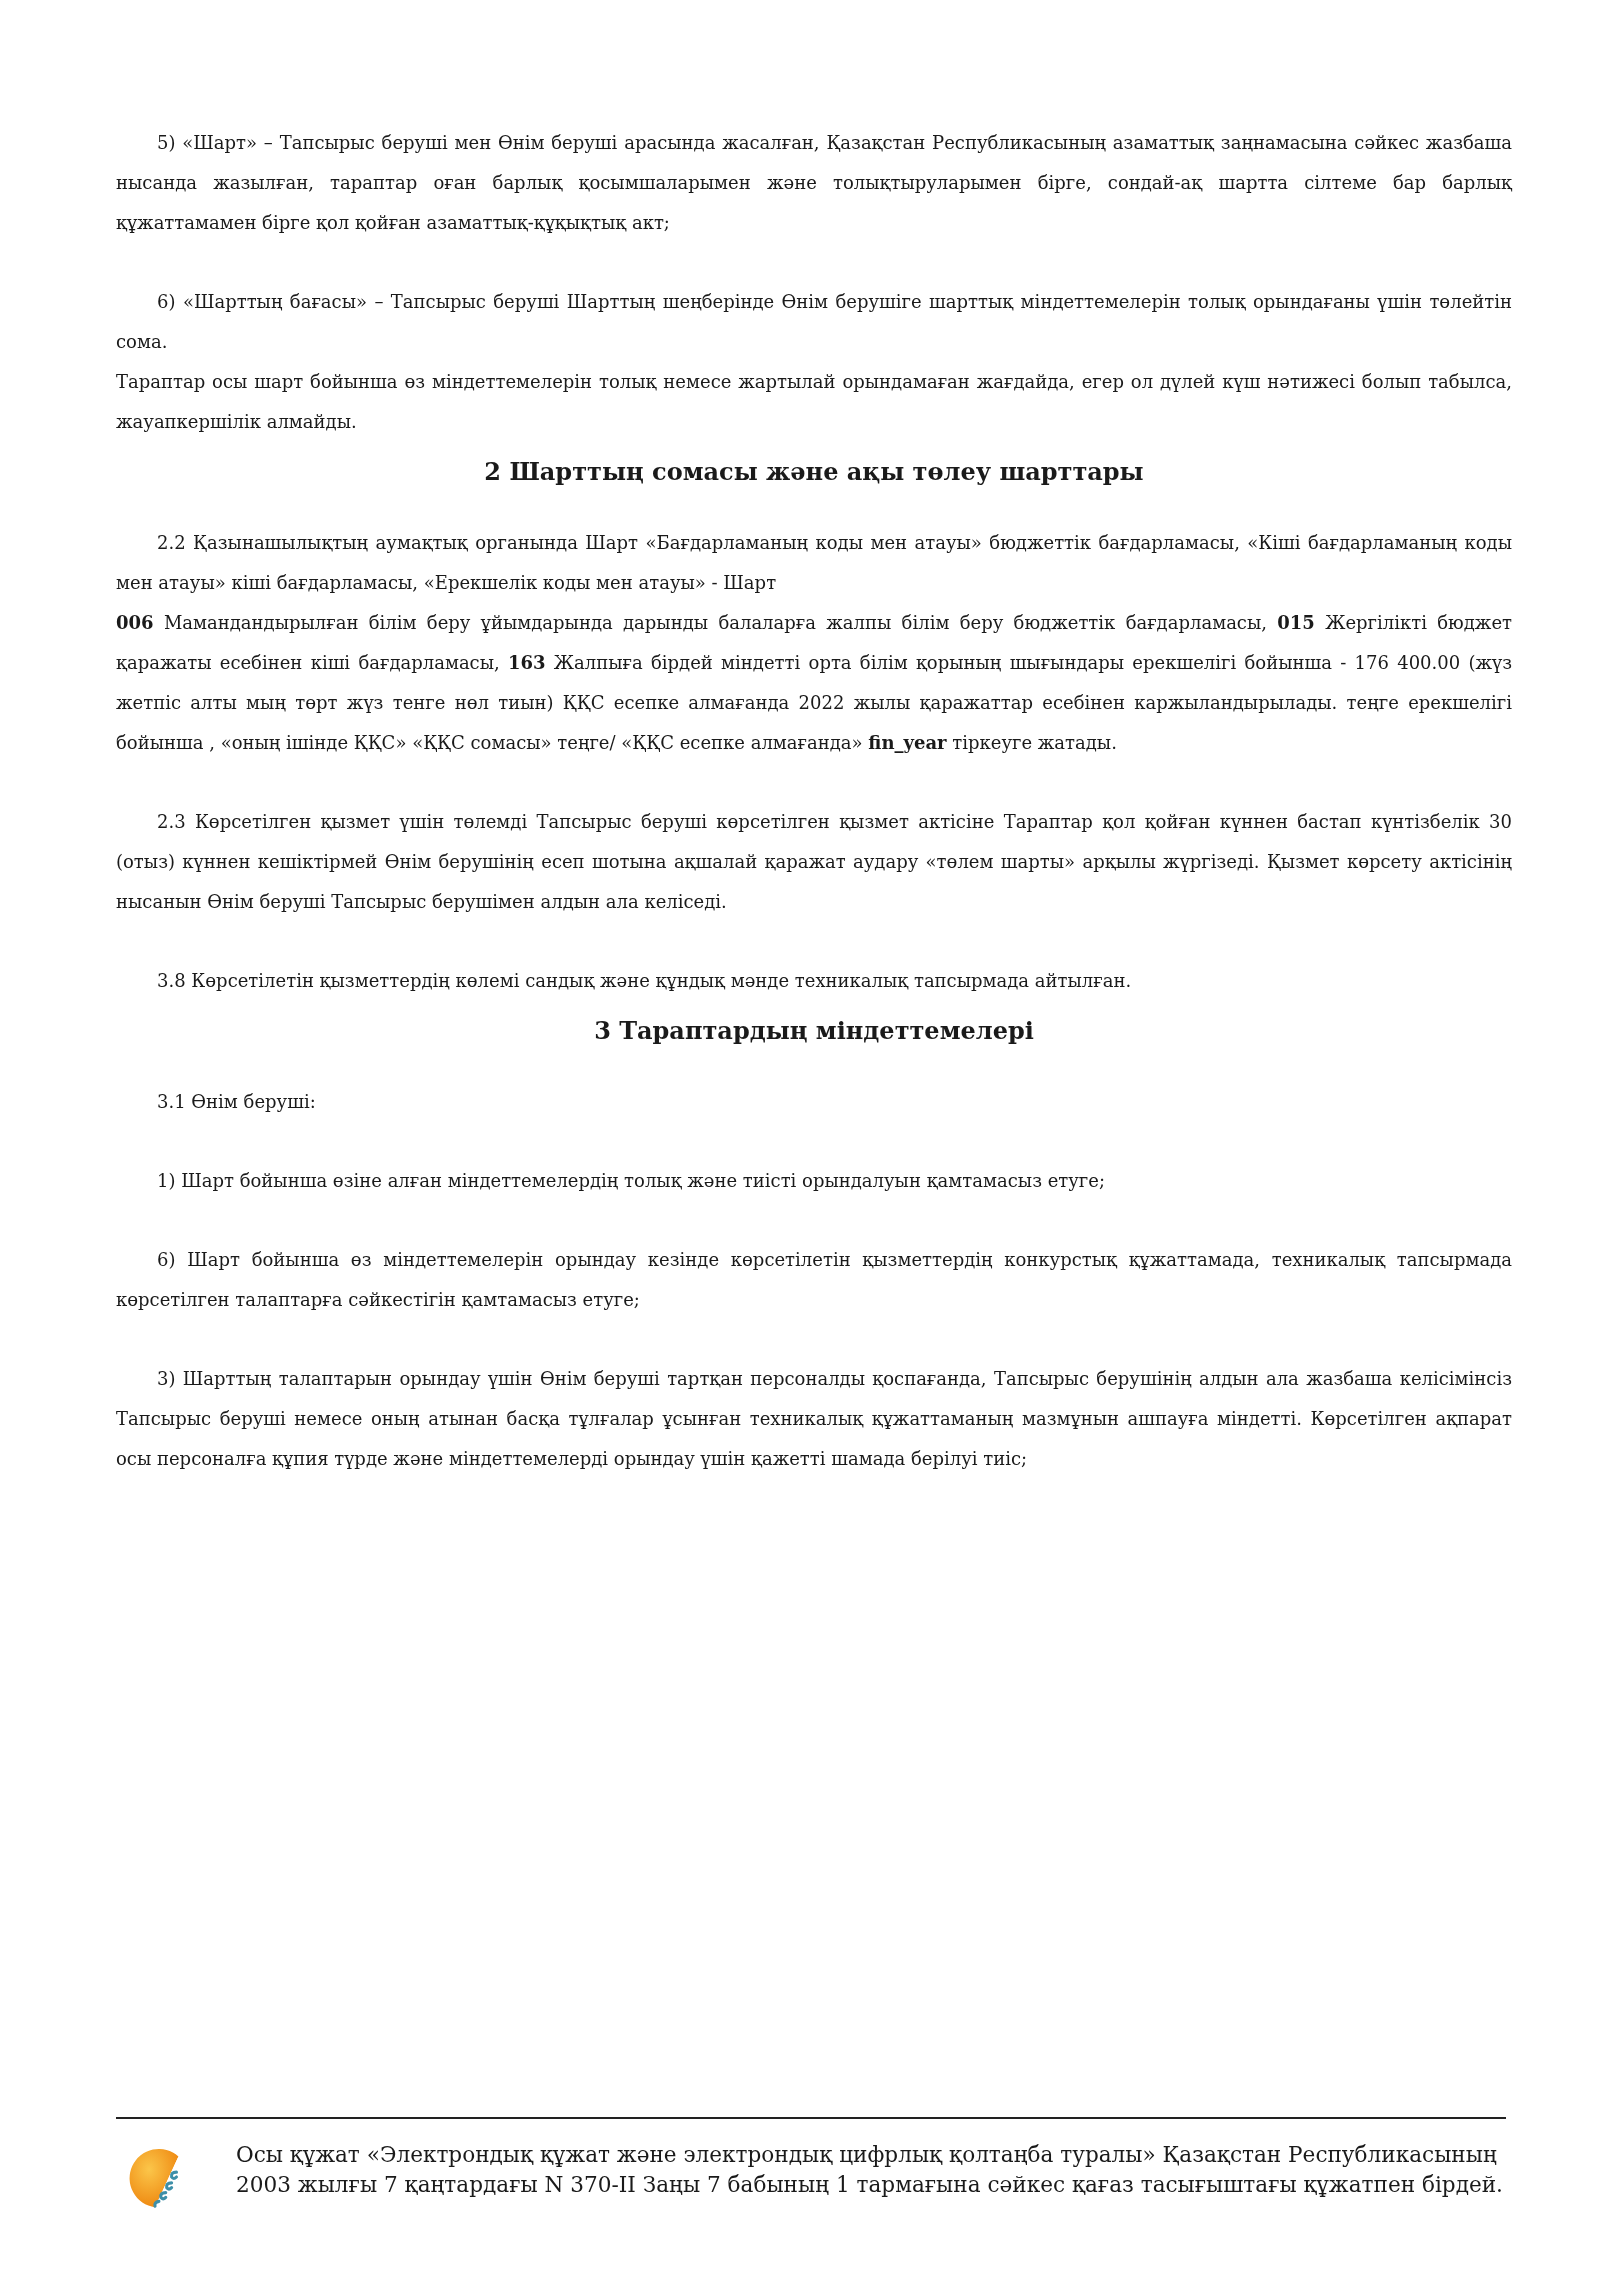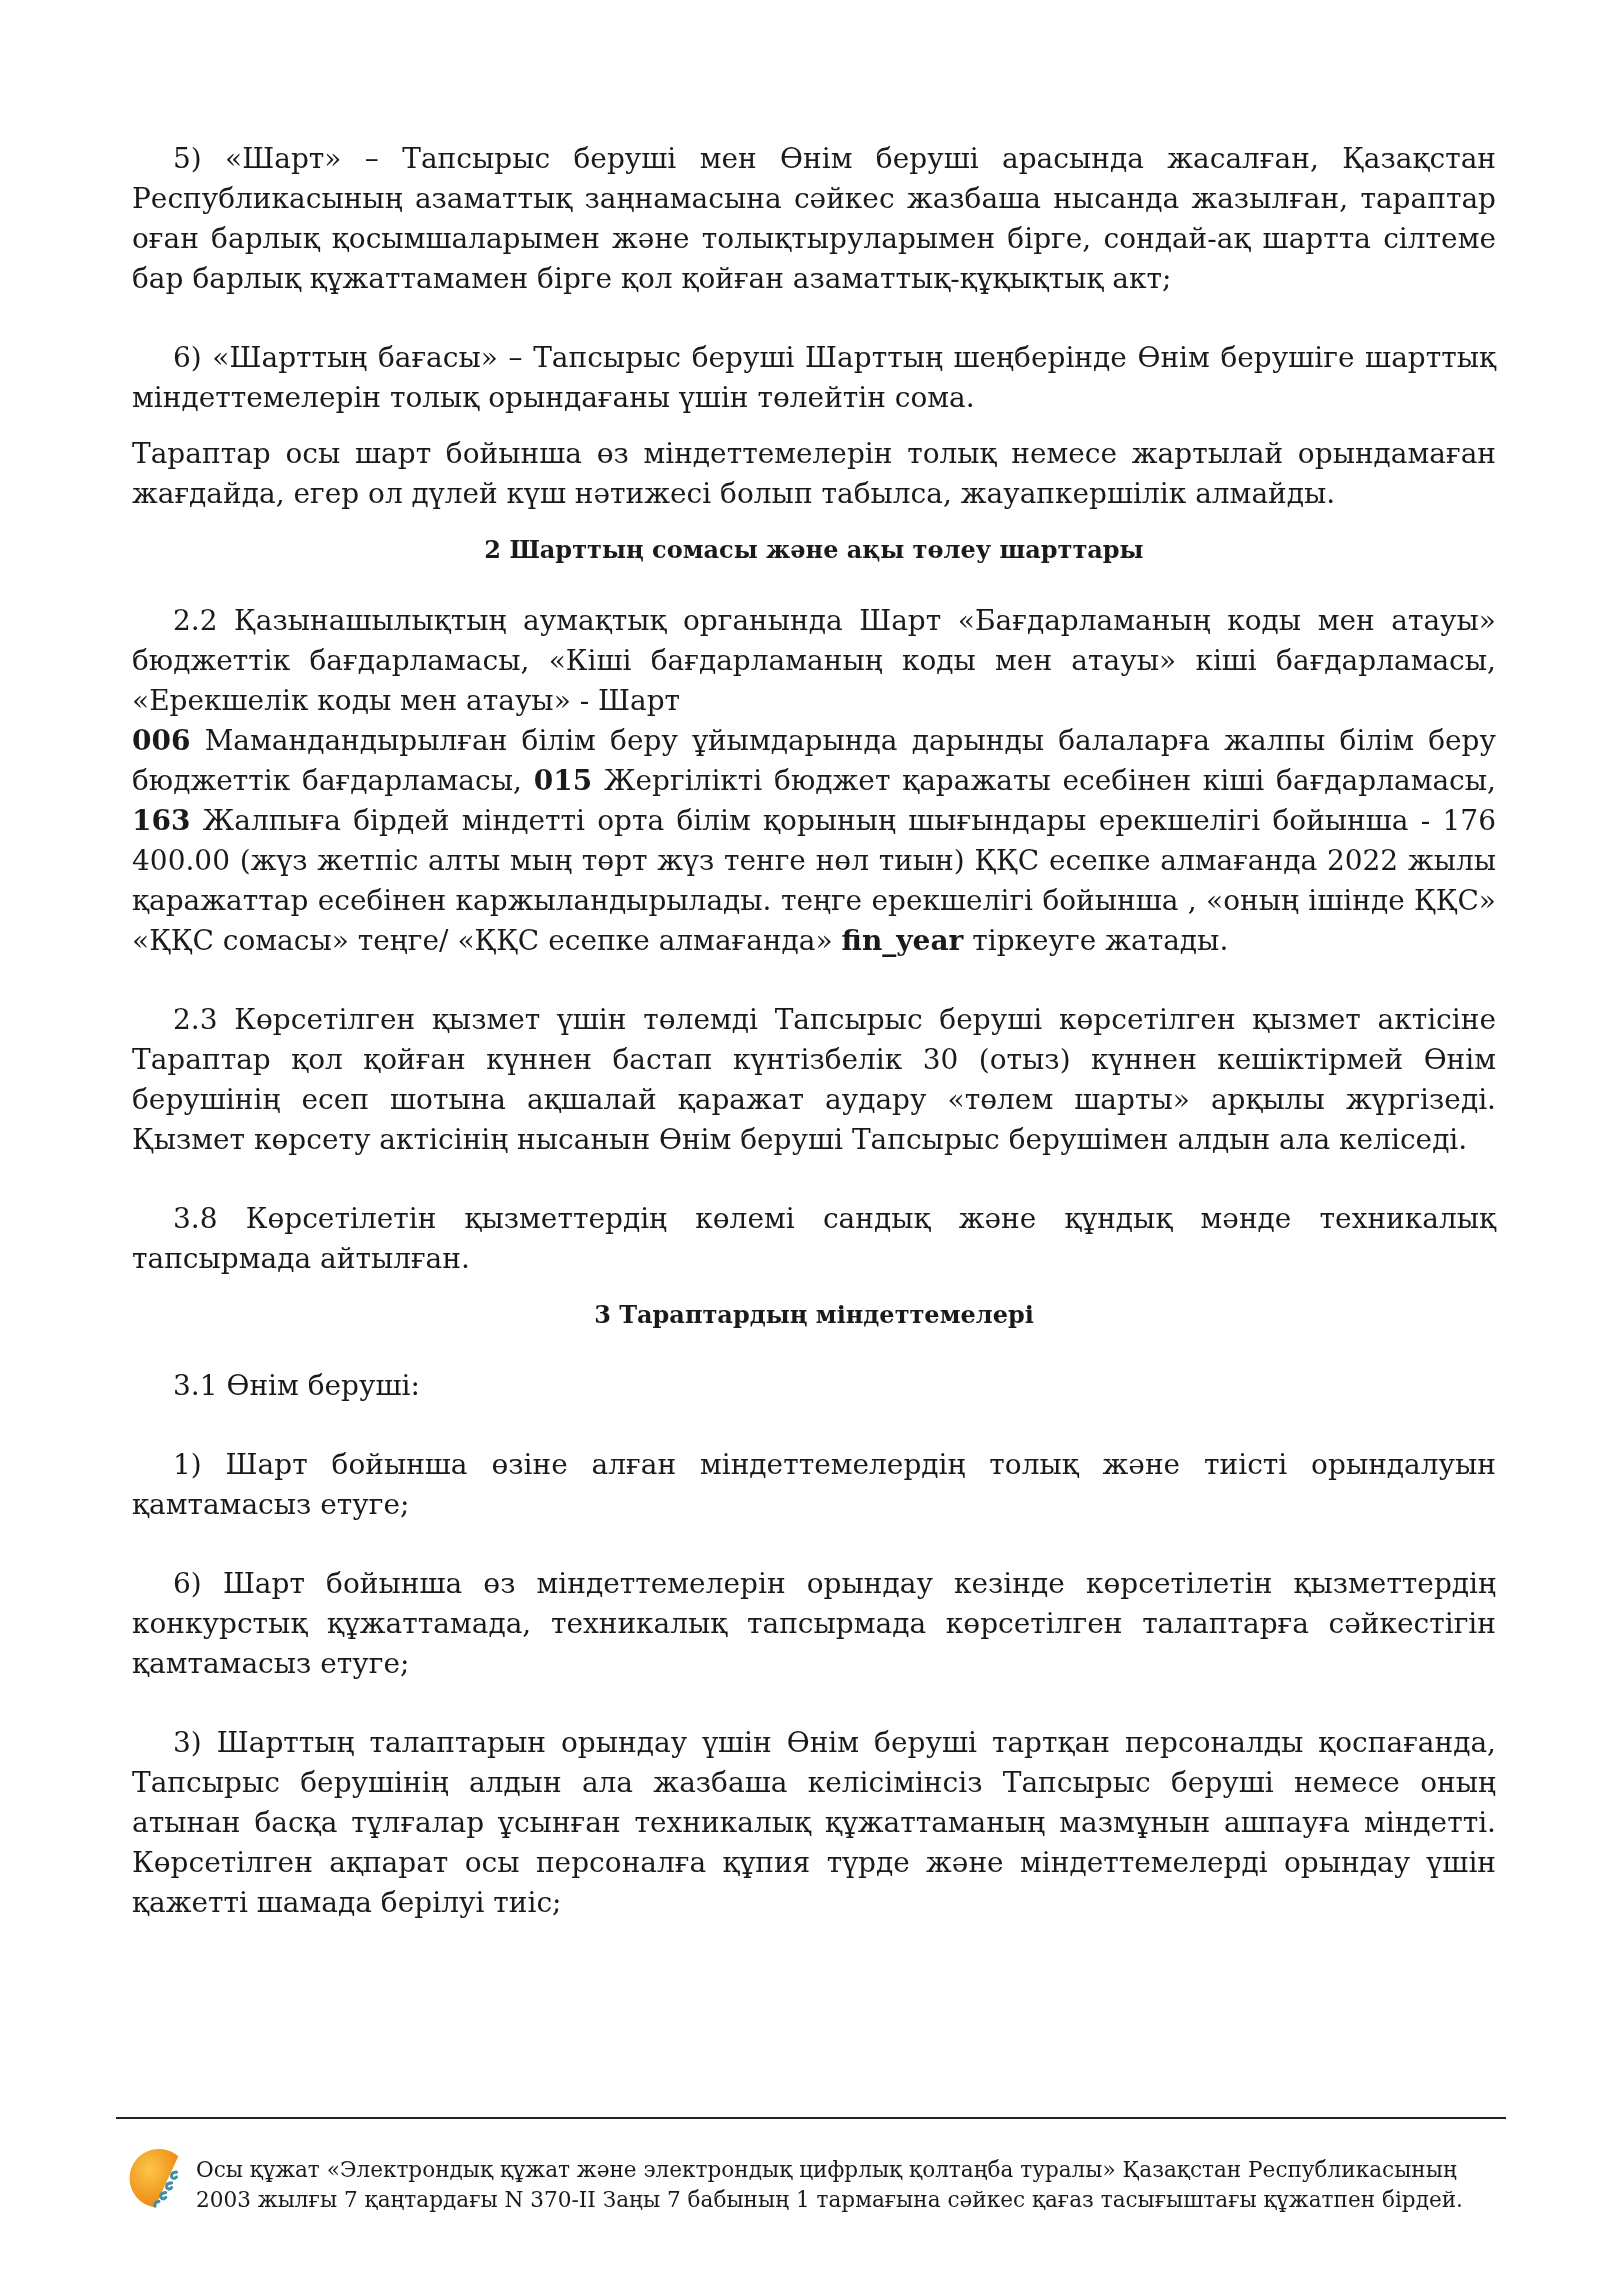--- a/index.html
+++ b/index.html
@@ -15,24 +15,24 @@
       font-family: "DejaVu Serif", serif;
       color: #1a1a1a;
     }
     .page {
       position: absolute;
       left: 116px;
       top: 123px;
       width: 1396px;
     }
     .para {
-      font-size: 28px;
+      font-size: 18px;
       line-height: 40px;
       text-align: justify;
-      margin: 16px;
+      margin: 0;
     }
     .indent { text-indent: 41px; }
     .gap { margin-top: 39px; }
     .gap-small { margin-top: 0; }
     .heading {
       font-size: 24px;
       line-height: 40px;
       font-weight: bold;
       text-align: center;
       margin: 9.8px 0 0 0;
@@ -47,21 +47,22 @@
       width: 1390px;
       height: 0;
       border-top: 2px solid #222;
     }
     .footer {
       position: absolute;
       left: 118px;
       top: 2125px;
       width: 1392px;
       display: flex;
-      align-items: flex-end;
+      align-items: center;
+      gap: 40px;
     }
     .footer-logo {
       width: 76px;
       height: 76px;
       margin-top: 13.7px;
       flex: 0 0 76px;
     }
     .footer-text {
       font-size: 21.6px;
       line-height: 30px;

